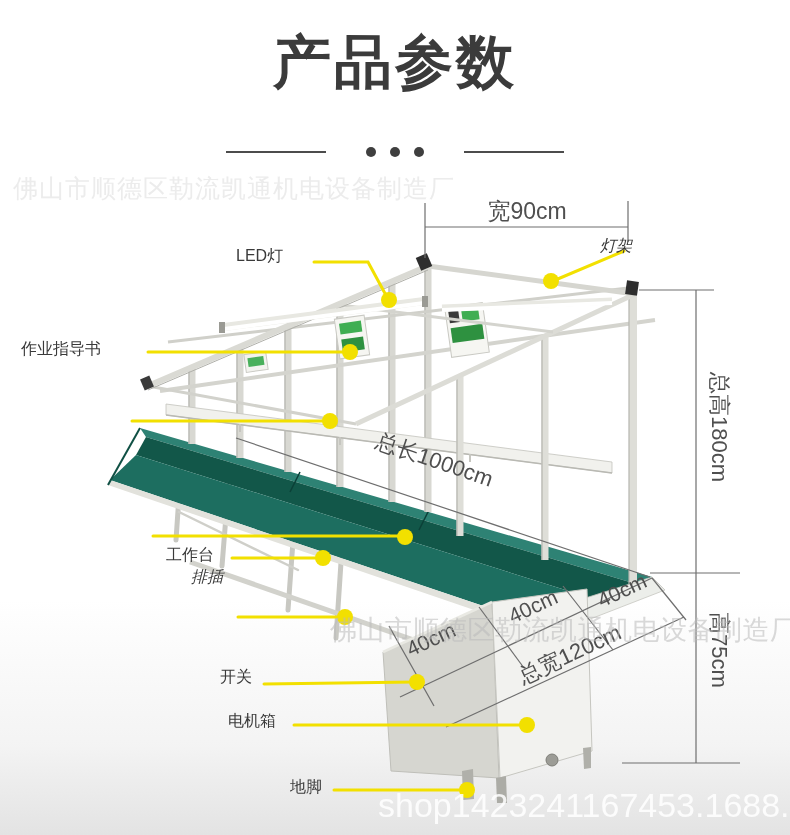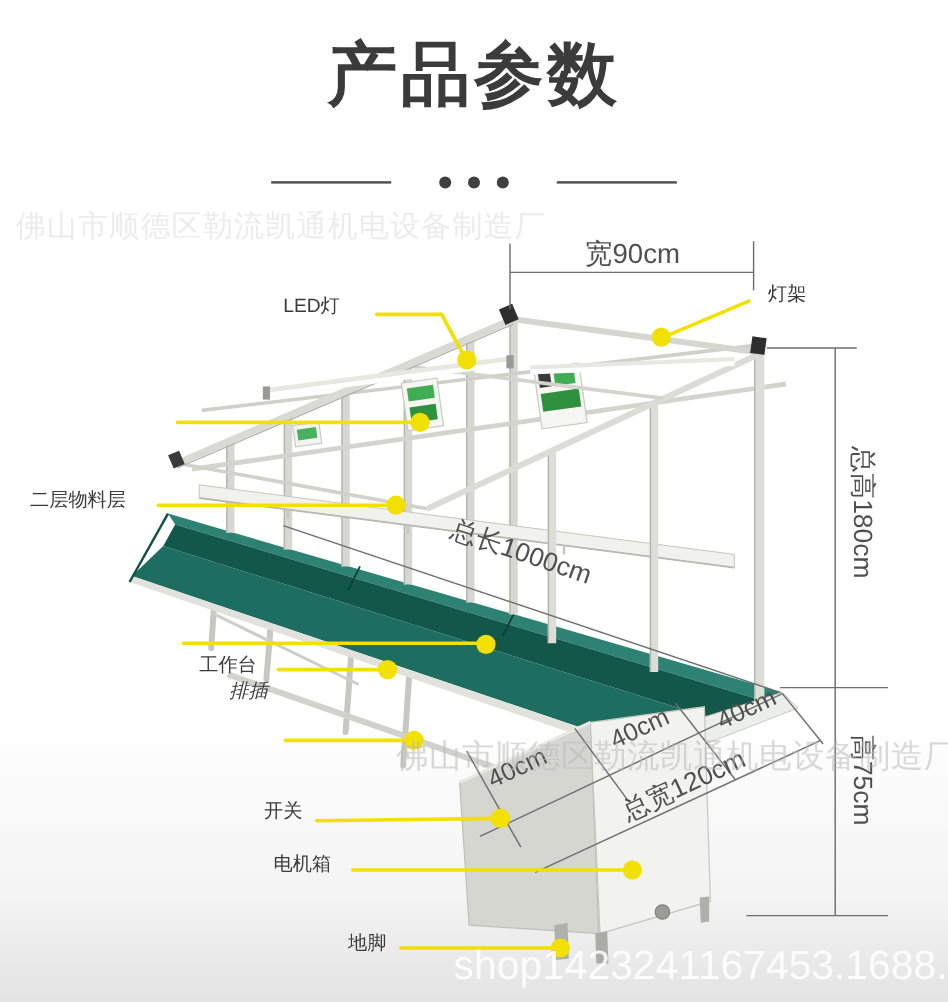--- a/index.html
+++ b/index.html
@@ -236,21 +236,21 @@
       <circle cx="527" cy="725" r="8"></circle>
       <circle cx="467" cy="790" r="8"></circle>
     </g>
   </svg>
 
   <div class="wm-top">佛山市顺德区勒流凯通机电设备制造厂</div>
   <div class="wm-middle">佛山市顺德区勒流凯通机电设备制造厂</div>
   <div class="wm-bottom">shop1423241167453.1688.com</div>
 
   <div class="callout-label" style="left:236px;top:247px;">LED灯</div>
-  <div class="callout-label" style="left:640px;top:237px;">灯架</div>
-  <div class="callout-label" style="left:25px;top:409px;">二层物料层</div>
+  <div class="callout-label" style="left:600px;top:237px;font-style:italic;">灯架</div>
+  <div class="callout-label" style="left:21px;top:340px;">作业指导书</div>
   <div class="callout-label" style="left:166px;top:546px;text-align:center;">工作台</div>
   <div class="callout-label" style="left:191px;top:568px;font-style:italic;">排插</div>
   <div class="callout-label" style="left:220px;top:668px;">开关</div>
   <div class="callout-label" style="left:228px;top:712px;">电机箱</div>
   <div class="callout-label" style="left:290px;top:778px;text-align:right;">地脚</div>
 
 </div>
 
 </body></html>

